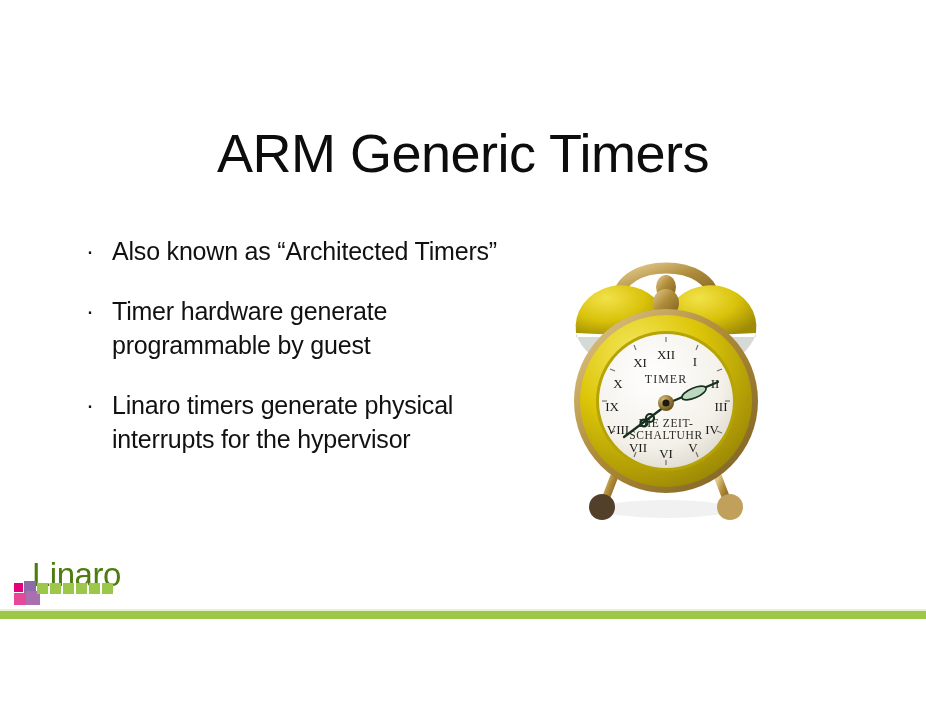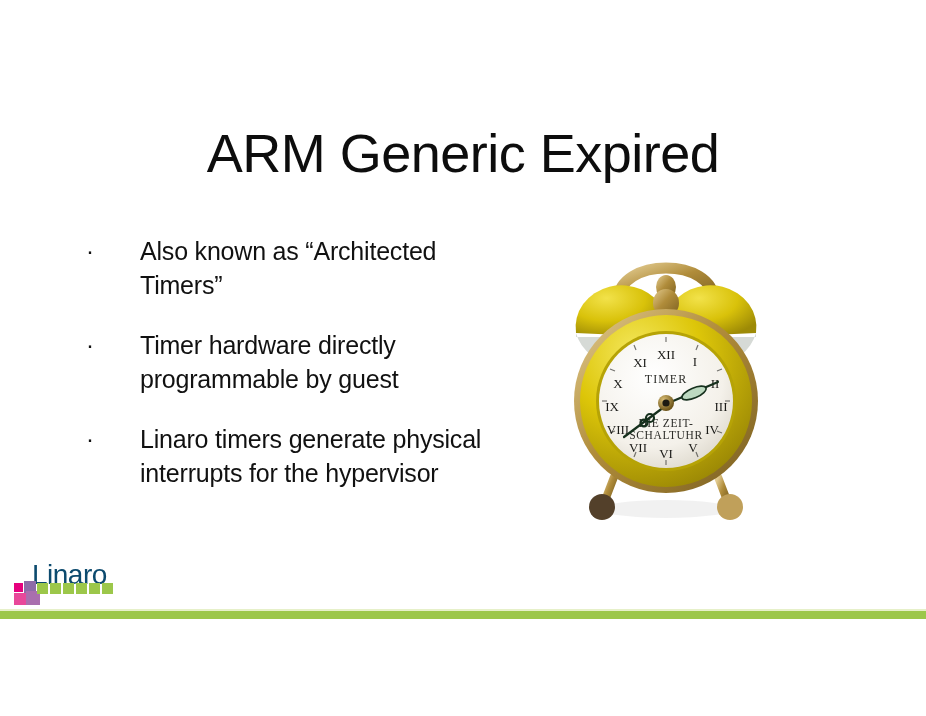--- a/index.html
+++ b/index.html
@@ -56,21 +56,20 @@
     padding-left: 6px;
     box-sizing: border-box;
   }
   .bullet-text {
     flex: 1 1 auto;
     font-size: 25px;
     line-height: 34px;
     color: #111111;
     font-family: "Liberation Sans", sans-serif;
     letter-spacing: -0.2px;
-    margin-left: 28px;
   }
 
   
   .clock-figure {
     position: absolute;
     left: 552px;
     top: 241px;
     width: 228px;
     height: 282px;
   }
@@ -81,23 +80,23 @@
     position: absolute;
     left: 14px;
     top: 558px;
     width: 110px;
     height: 52px;
   }
   .logo-word {
     position: absolute;
     left: 18px;
     top: 0px;
-    font-size: 28px;
+    font-size: 33px;
     line-height: 33px;
-    color: #0c4a6e;
+    color: #4d7c0f;
     font-family: "Liberation Sans", sans-serif;
     letter-spacing: -0.5px;
   }
   .logo-blocks { position: absolute; left: 0; top: 23px; width: 110px; height: 29px; }
   .sq { position: absolute; }
 
   
   .green-rule {
     position: absolute;
     left: 0;
@@ -113,32 +112,32 @@
     width: 926px;
     height: 2px;
     background: #e6f0c9;
   }
 </style>
 </head>
 <body>
 
 <div class="slide">
 
-  <div class="slide-title">ARM Generic Expired</div>
+  <div class="slide-title">ARM Generic Timers</div>
 
   <div class="bullet-list">
 
     <div class="bullet-item">
       <span class="bullet-marker">·</span>
       <span class="bullet-text">Also known as “Architected Timers”</span>
     </div>
 
     <div class="bullet-item">
       <span class="bullet-marker">·</span>
-      <span class="bullet-text">Timer hardware directly programmable by guest</span>
+      <span class="bullet-text">Timer hardware generate programmable by guest</span>
     </div>
 
     <div class="bullet-item">
       <span class="bullet-marker">·</span>
       <span class="bullet-text">Linaro timers generate physical interrupts for the hypervisor</span>
     </div>
 
   </div>
 
   <div class="clock-figure">

